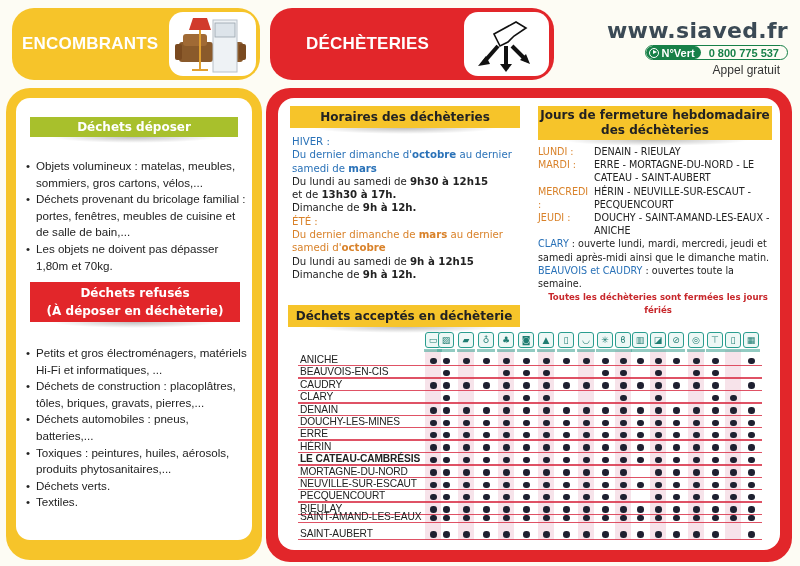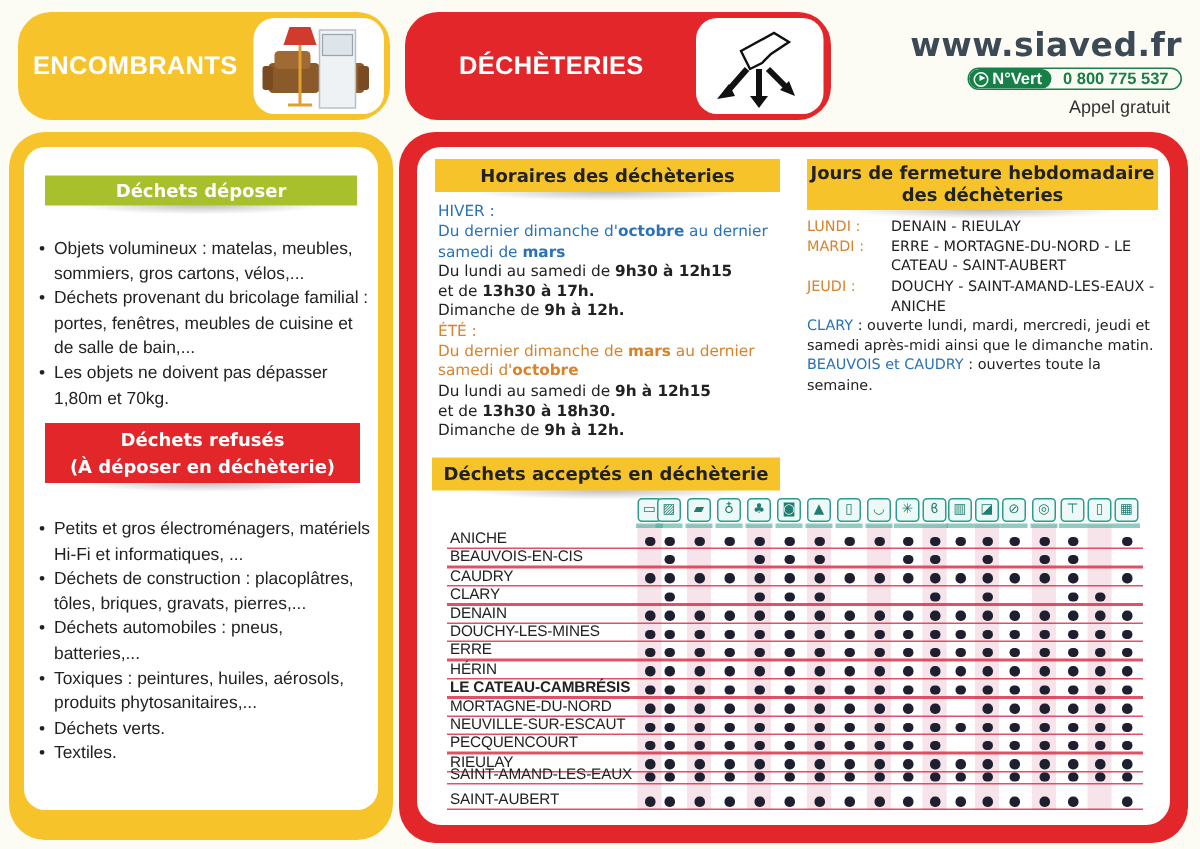--- a/index.html
+++ b/index.html
@@ -146,43 +146,47 @@
 <div class="ribbon rb-yellow rb-hor">Horaires des déchèteries</div>
 <div class="hours">
   <div class="blue">HIVER :</div>
   <div class="blue"><span>Du dernier dimanche d'</span><b>octobre</b><span> au dernier samedi de </span><b>mars</b></div>
   <div><span>Du lundi au samedi de </span><b>9h30 à 12h15</b></div>
   <div><span>et de </span><b>13h30 à 17h.</b></div>
   <div><span>Dimanche de </span><b>9h à 12h.</b></div>
   <div class="orange">ÉTÉ :</div>
   <div class="orange"><span>Du dernier dimanche de </span><b>mars</b><span> au dernier samedi d'</span><b>octobre</b></div>
   <div><span>Du lundi au samedi de </span><b>9h à 12h15</b></div>
-  <div><span>et de </span><b>13h30 à 18h30.</b></div>
   <div><span>Dimanche de </span><b>9h à 12h.</b></div>
 </div>
 
 <div class="ribbon rb-yellow rb-jours">
   <div>Jours de fermeture hebdomadaire</div>
   <div>des déchèteries</div>
 </div>
 <div class="closing">
   <div class="cl-row">
       <span class="cl-day">LUNDI :</span>
       <span class="cl-sites">DENAIN - RIEULAY</span>
     </div>
   <div class="cl-row">
       <span class="cl-day">MARDI :</span>
       <span class="cl-sites">ERRE - MORTAGNE-DU-NORD - LE CATEAU - SAINT-AUBERT</span>
     </div>
   <div class="cl-row">
+      <span class="cl-day">MERCREDI :</span>
+      <span class="cl-sites">HÉRIN - NEUVILLE-SUR-ESCAUT - PECQUENCOURT</span>
+    </div>
+  <div class="cl-row">
       <span class="cl-day">JEUDI :</span>
       <span class="cl-sites">DOUCHY - SAINT-AMAND-LES-EAUX - ANICHE</span>
     </div>
   <div class="cl-note"><span class="blue">CLARY</span><span> : ouverte lundi, mardi, mercredi, jeudi et samedi après-midi ainsi que le dimanche matin.</span></div>
   <div class="cl-note"><span class="blue">BEAUVOIS et CAUDRY</span><span> : ouvertes toute la semaine.</span></div>
+  <div class="cl-holiday">Toutes les déchèteries sont fermées les jours fériés</div>
 </div>
 
 <div class="ribbon rb-yellow rb-acc">Déchets acceptés en déchèterie</div>
 
 <div class="matrix" id="matrix">
     <div class="mx-stripe" style="left: 127px;"></div>
     <div class="mx-icon" style="left: 127px;">▭</div>
     <div class="mx-lbl" style="left: 126px;"></div>
     <div class="mx-icon" style="left: 140px;">▨</div>
     <div class="mx-lbl" style="left: 139px;"></div>

